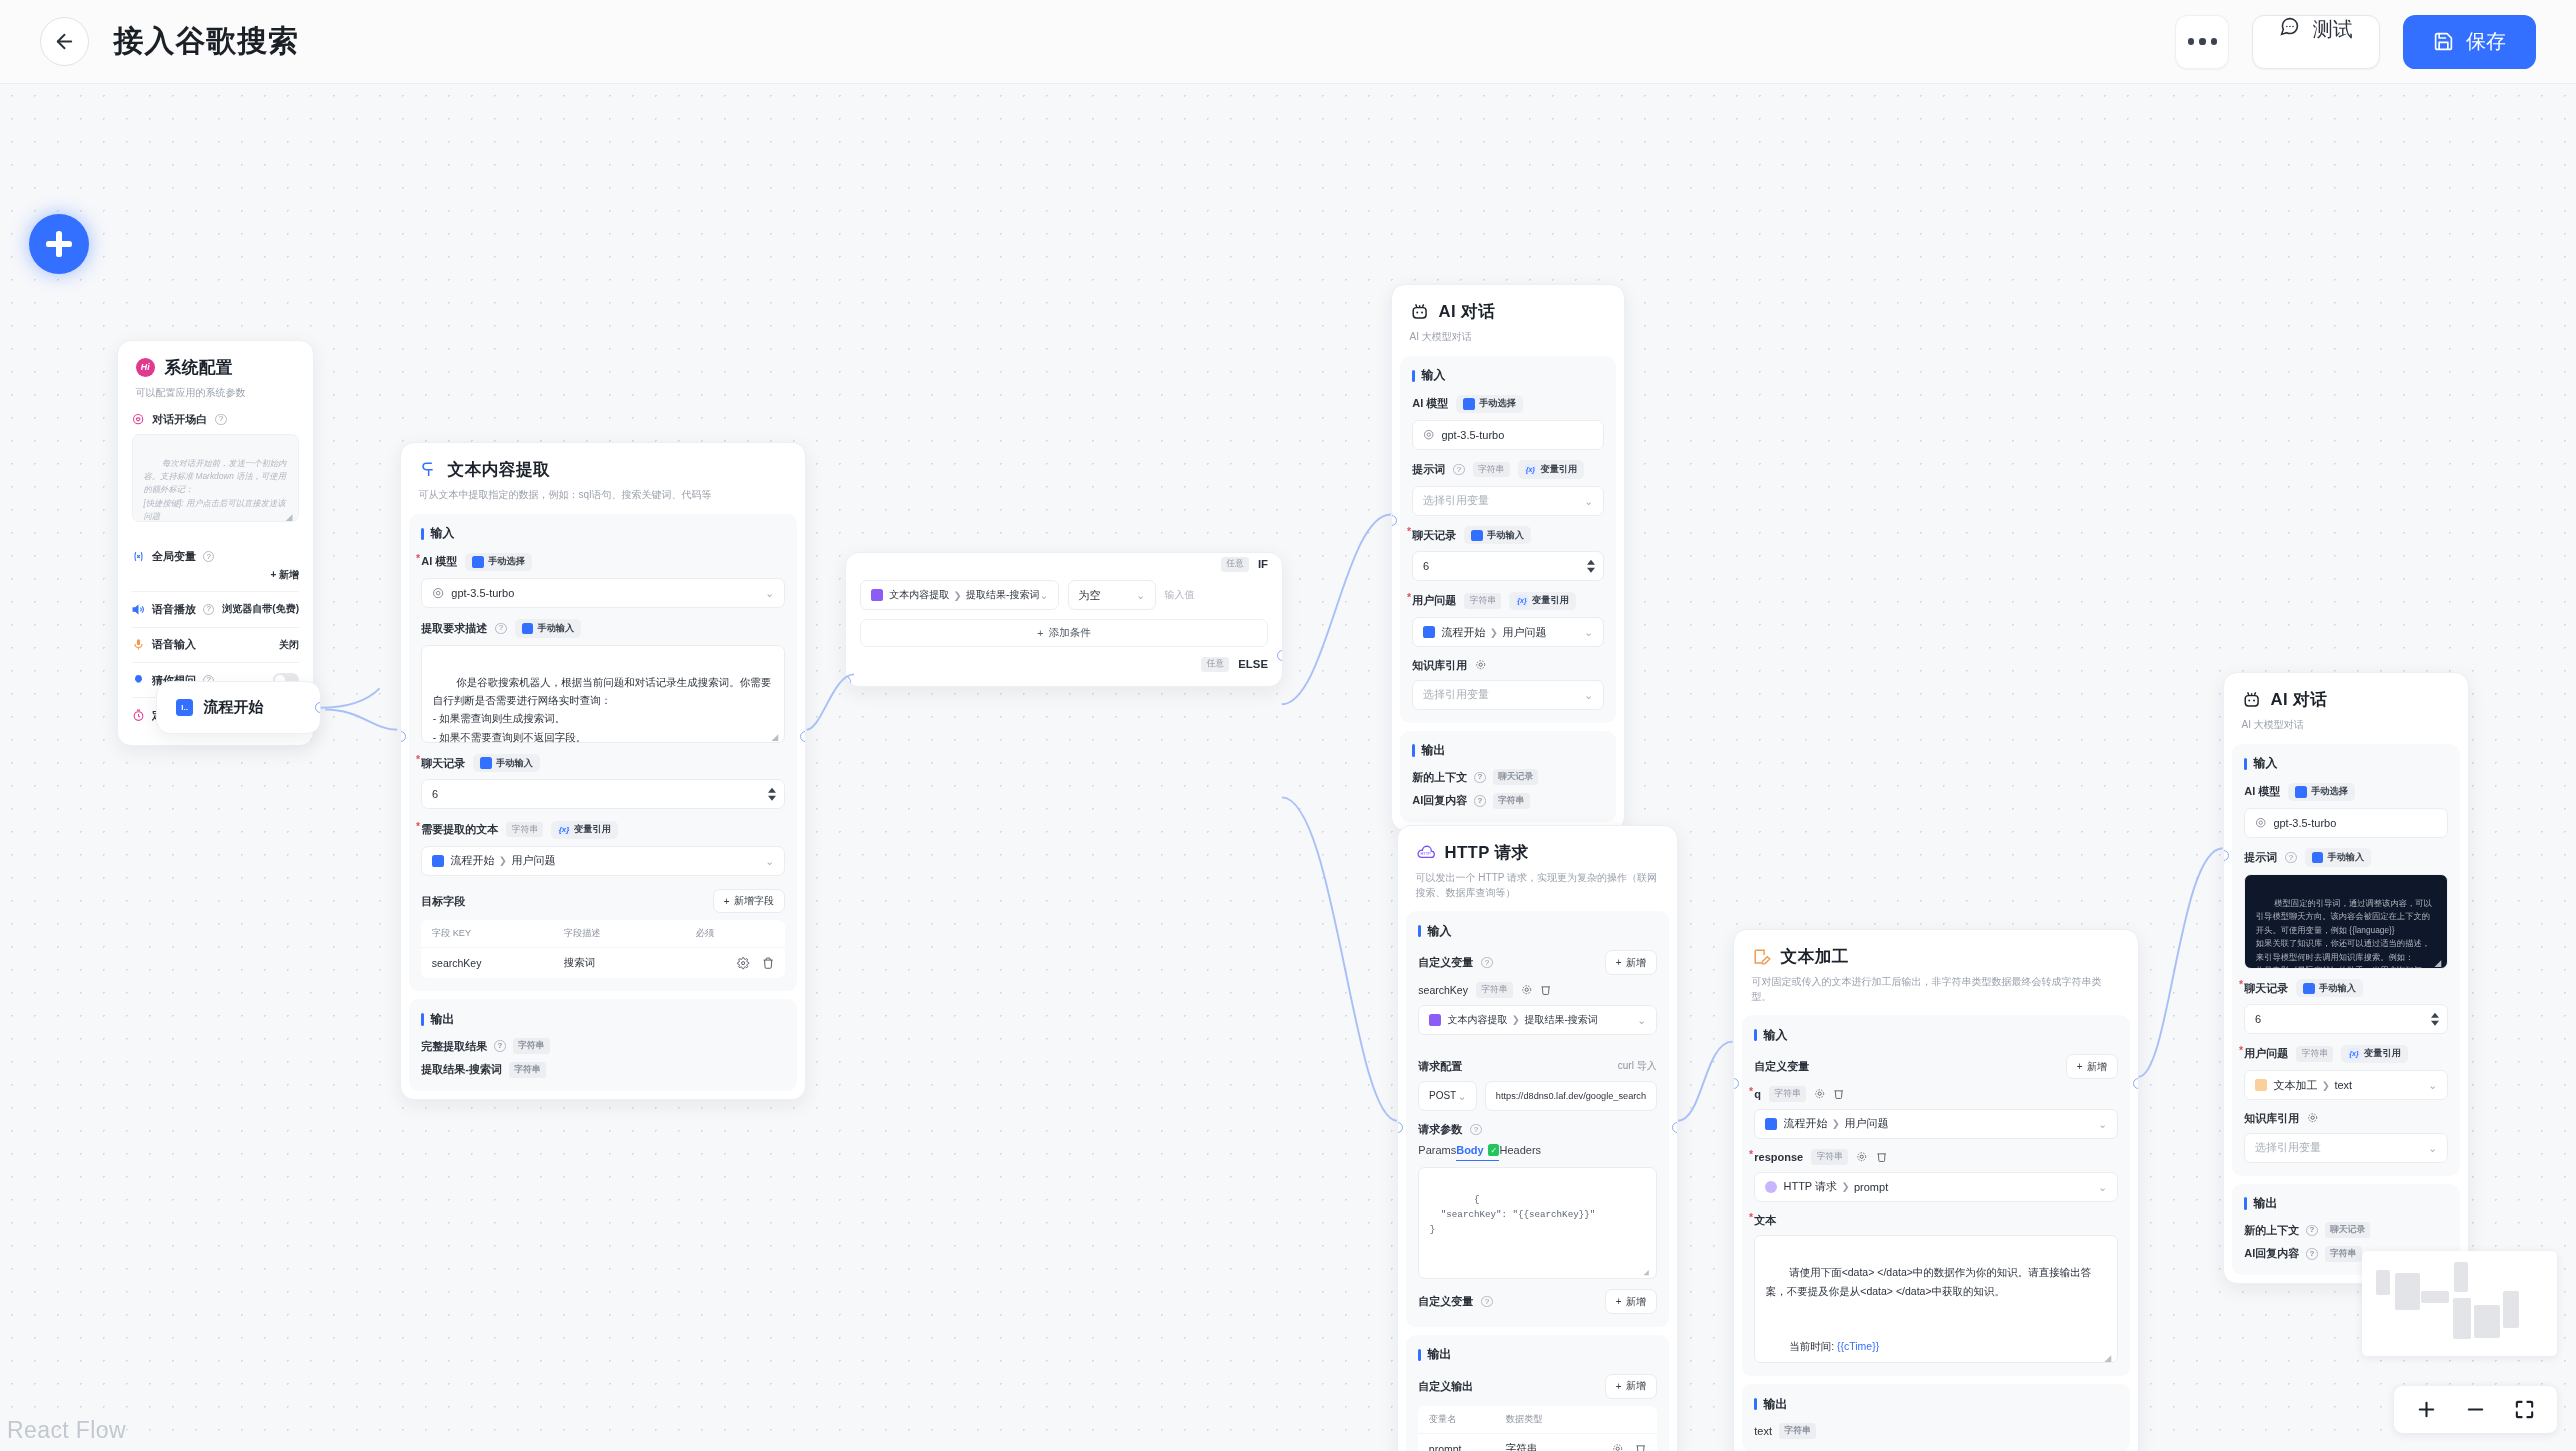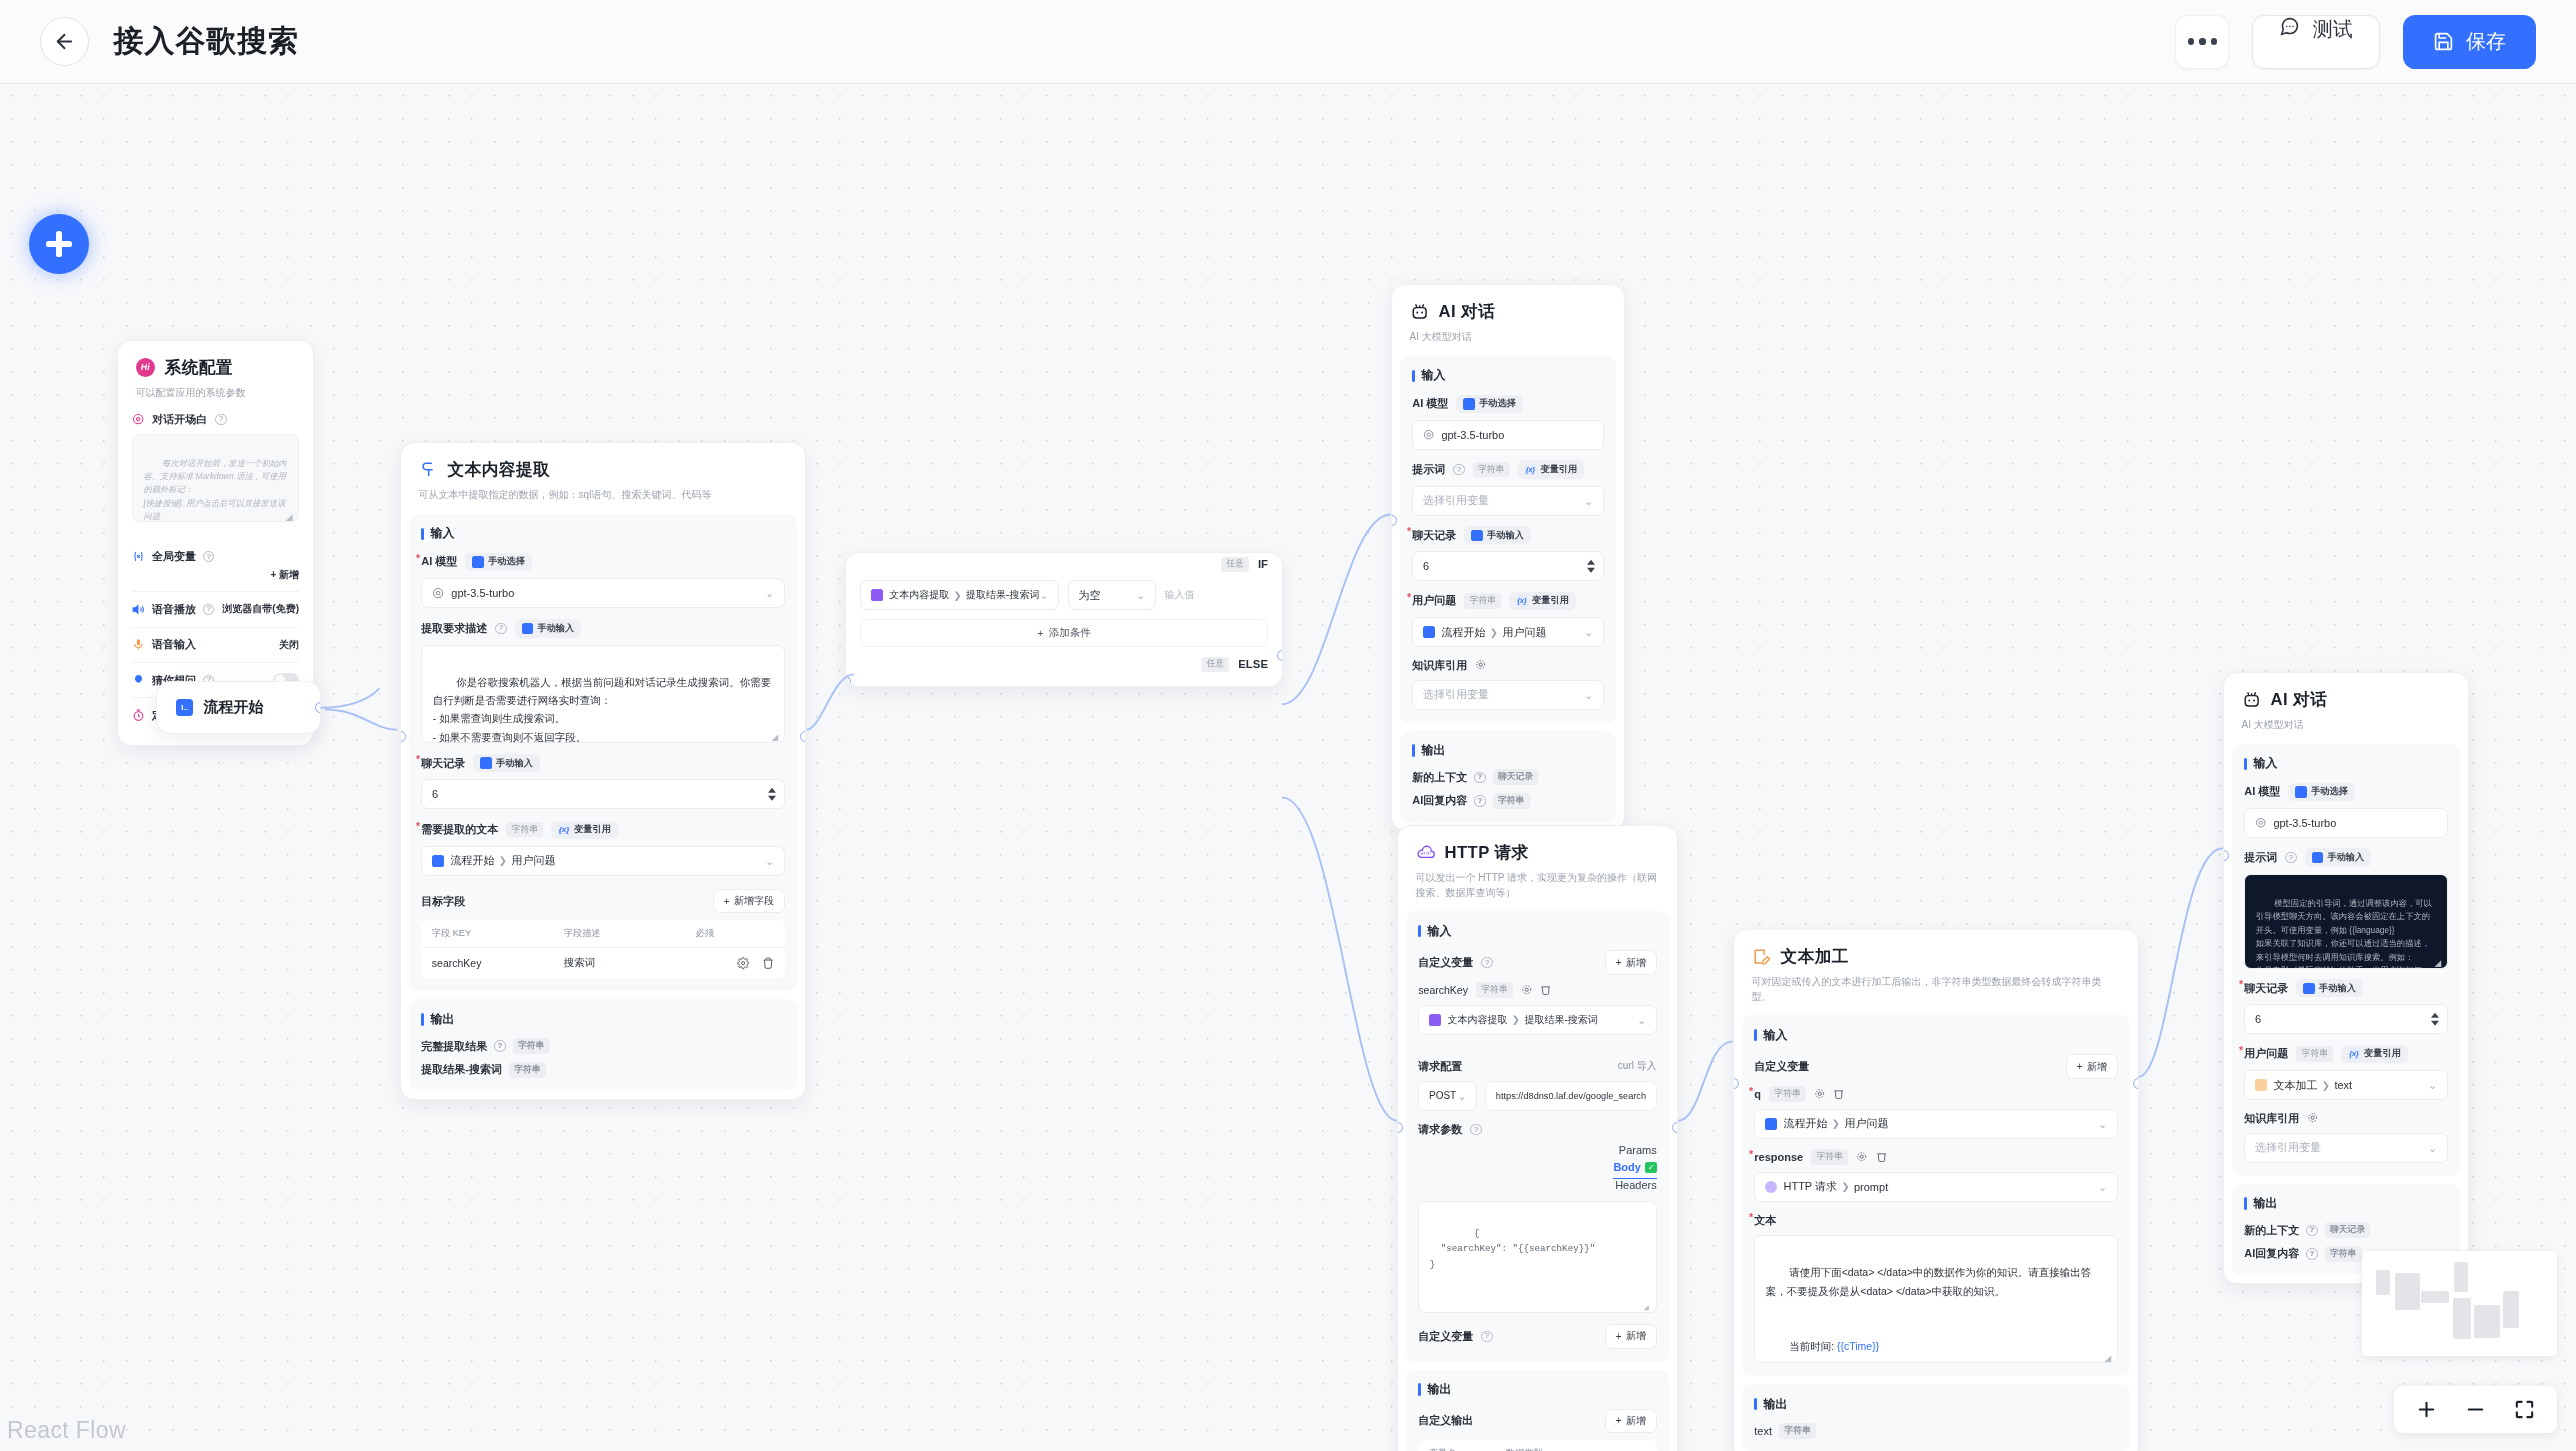--- a/index.html
+++ b/index.html
@@ -596,21 +596,21 @@
           <span class="caret">⌄</span>
         </div>
         <div class="field" style="flex:1;">
           <span style="font-size:9.2px;">https://d8dns0.laf.dev/google_search</span>
         </div>
       </div>
       <div class="lbl-row" style="margin-top:11.4px;">
         <span class="lbl">请求参数</span>
         <span class="qm">?</span>
       </div>
-      <div style="display:flex;justify-content:flex-end;align-items:flex-end;margin-top:1.8px;flex-direction:column;">
+      <div style="display:flex;justify-content:flex-start;align-items:flex-end;margin-top:1.8px;">
         <span style="font-size:11px;color:#3c434e;padding-bottom:5.3px;cursor:pointer;">Params</span>
         <span style="font-size:11px;color:#3370ff;font-weight:600;border-bottom:1.8px solid #3370ff;padding-bottom:4.4px;display:flex;align-items:center;gap:4.4px;cursor:pointer;">
           <span>Body</span>
           <span style="width:11.4px;height:11.4px;background:#22c55e;border-radius:2.6px;color:#fff;font-size:8px;display:flex;align-items:center;justify-content:center;">✓</span>
         </span>
         <span style="font-size:11px;color:#3c434e;padding-bottom:5.3px;cursor:pointer;">Headers</span>
       </div>
       <div class="ta" style="height:112px;margin-top:5.3px;font-family:'Liberation Mono','DejaVu Sans Mono',monospace;font-size:9.2px;line-height:1.65;color:#5b6573;">
         <span>{
   "searchKey": "{{searchKey}}"

